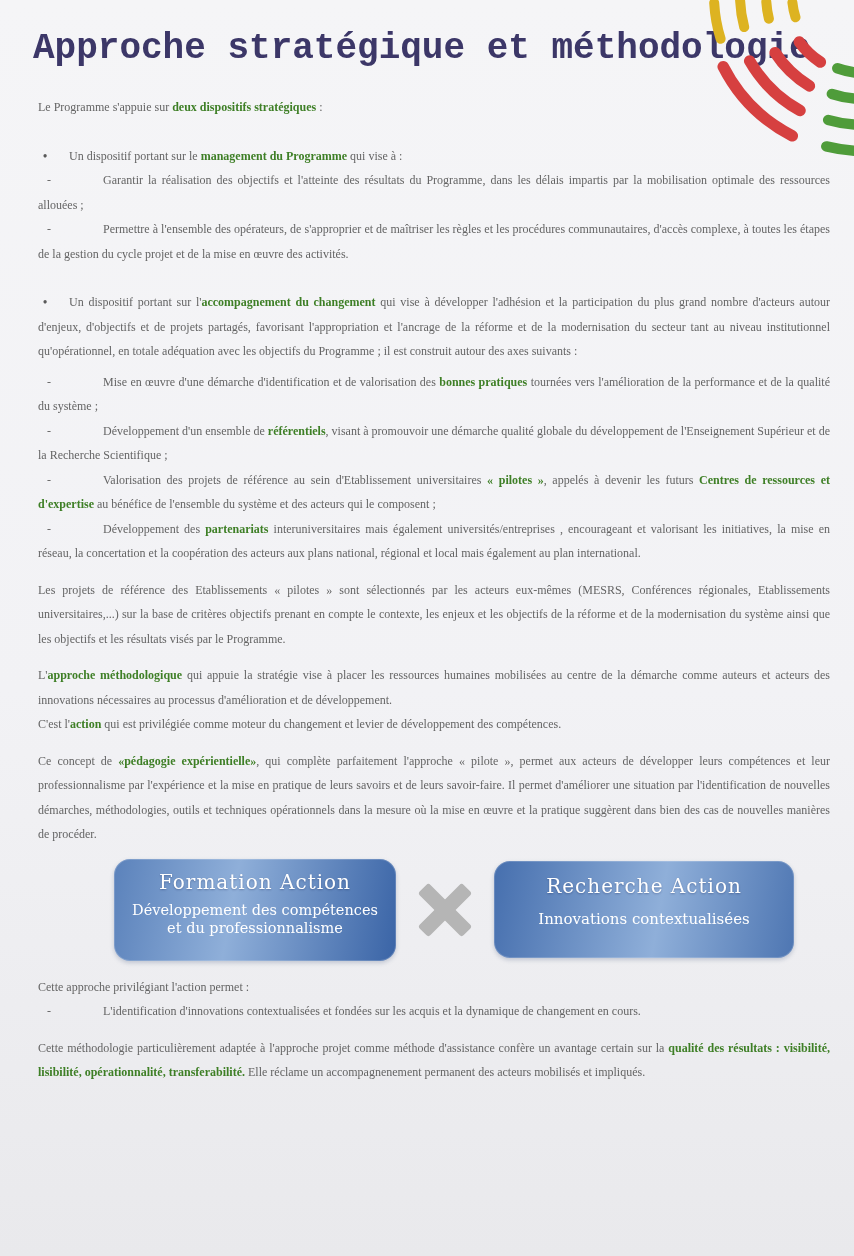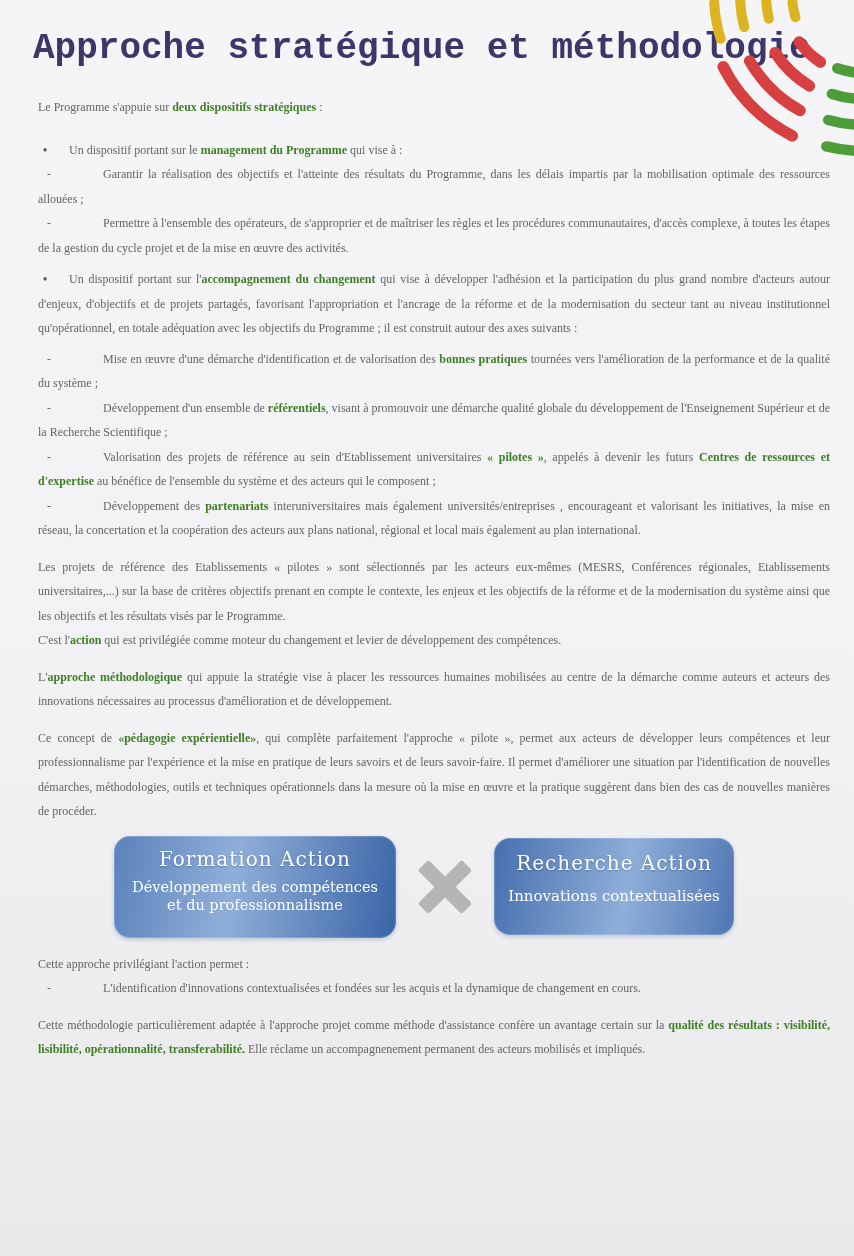--- a/index.html
+++ b/index.html
@@ -4,35 +4,35 @@
 <style>
   html,body{margin:0;padding:0;background:#d8d8db;}
   .page{position:relative;width:854px;height:1256px;overflow:hidden;
         background:linear-gradient(180deg,#f5f5f7 0%,#f2f2f5 55%,#e9e9ec 100%);
         font-family:"Liberation Serif",serif;color:var(--text-gray,#646464);}
   .content{padding:0 24px 0 38px;}
   h1{margin:28px 0 0 -5px;font-size:36px;font-weight:bold;
      color:var(--title-color,#3c3768);font-family:Liberation Mono, monospace;}
   .para{margin:0;font-size:12px;line-height:24.5px;text-align:justify;}
   .mt-intro{margin-top:26px}
-  .mt-group{margin-top:18px}
-  .mt-b2{margin-top:7px}
+  .mt-group{margin-top:24px}
+  .mt-b2{margin-top:24px}
   .mt-axes{margin-top:6px}
   .mt-para{margin-top:12px}
   .marker{display:inline-block}
   .bm{width:26px;padding-left:5px;color:#5a5a5a;font-weight:bold}
   .dm{width:56px;padding-left:9px}
   .g{color:var(--accent-green,#3e7f26);font-weight:bold}
 
   .boxes{display:flex;align-items:center;margin-top:10px;height:106px}
   .abox{color:#fff;text-align:center;border-radius:16px;flex:none;
         box-shadow:0 2px 4px rgba(60,80,120,.25), inset 0 0 0 1px rgba(255,255,255,.18);}
   .box1{width:282px;height:102px;margin-left:76px;
         background:linear-gradient(100deg,var(--box-blue-mid,#5b82bb) 0%,var(--box-blue-light,#8fafd9) 42%,var(--box-blue-dark,#3a64a6) 100%);}
-  .box2{width:240px;height:97px;
+  .box2{width:300px;height:97px;
         background:linear-gradient(100deg,#466fae 0%,var(--box-blue-light,#8fafd9) 55%,#4e76b2 100%);}
   .abox-title{font-family:"DejaVu Serif",serif;font-size:20px;margin-top:11px;
         letter-spacing:1px;text-shadow:0 1px 2px rgba(10,20,70,.3);}
   .box2 .abox-title{margin-top:13px}
   .abox-sub{font-family:"DejaVu Serif",serif;font-size:14.5px;margin-top:7px;line-height:18px;}
   .box2 .abox-sub{margin-top:12px;font-size:15px}
 
   .cross{position:relative;width:58px;height:58px;margin:0 20px;flex:none}
   .cross::before,.cross::after{content:"";position:absolute;left:50%;top:50%;
         width:62px;height:15px;border-radius:3px;background:var(--cross-gray,#b5b5b5);}
@@ -77,22 +77,22 @@
 
     <p class="para mt-b2"><span class="marker bm">•</span><span><span>Un dispositif portant sur l'</span><span class="g">accompagnement du changement</span><span> qui vise à développer l'adhésion et la participation du plus grand nombre d'acteurs autour d'enjeux, d'objectifs et de projets partagés, favorisant l'appropriation et l'ancrage de la réforme et de la modernisation du secteur tant au niveau institutionnel qu'opérationnel, en totale adéquation avec les objectifs du Programme ; il est construit autour des axes suivants :</span></span></p>
 
     <p class="para mt-axes"><span class="marker dm">-</span><span><span>Mise en œuvre d'une démarche d'identification et de valorisation des </span><span class="g">bonnes pratiques</span><span> tournées vers l'amélioration de la performance et de la qualité du système ;</span></span></p>
     <p class="para"><span class="marker dm">-</span><span><span>Développement d'un ensemble de </span><span class="g">référentiels</span><span>, visant à promouvoir une démarche qualité globale du développement de l'Enseignement Supérieur et de la Recherche Scientifique ;</span></span></p>
     <p class="para"><span class="marker dm">-</span><span><span>Valorisation des projets de référence au sein d'Etablissement universitaires </span><span class="g">« pilotes »</span><span>, appelés à devenir les futurs </span><span class="g">Centres de ressources et d'expertise</span><span> au bénéfice de l'ensemble du système et des acteurs qui le composent ;</span></span></p>
     <p class="para"><span class="marker dm">-</span><span><span>Développement des </span><span class="g">partenariats</span><span> interuniversitaires mais également universités/entreprises , encourageant et valorisant les initiatives, la mise en réseau, la concertation et la coopération des acteurs aux plans national, régional et local mais également au plan international.</span></span></p>
 
     <p class="para mt-para"><span>Les projets de référence des Etablissements « pilotes » sont sélectionnés par les acteurs eux-mêmes (MESRS, Conférences régionales, Etablissements universitaires,...) sur la base de critères objectifs prenant en compte le contexte, les enjeux et les objectifs de la réforme et de la modernisation du système ainsi que les objectifs et les résultats visés par le Programme.</span></p>
 
+    <p class="para mt-para"><span>L'</span><span class="g">approche méthodologique</span><span> qui appuie la stratégie vise à placer les ressources humaines mobilisées au centre de la démarche comme auteurs et acteurs des innovations nécessaires au processus d'amélioration et de développement.</span></p>
     <p class="para"><span>C'est l'</span><span class="g">action</span><span> qui est privilégiée comme moteur du changement et levier de développement des compétences.</span></p>
-    <p class="para mt-para"><span>L'</span><span class="g">approche méthodologique</span><span> qui appuie la stratégie vise à placer les ressources humaines mobilisées au centre de la démarche comme auteurs et acteurs des innovations nécessaires au processus d'amélioration et de développement.</span></p>
 
     <p class="para mt-para"><span>Ce concept de </span><span class="g">«pédagogie expérientielle»</span><span>, qui complète parfaitement l'approche « pilote », permet aux acteurs de développer leurs compétences et leur professionnalisme par l'expérience et la mise en pratique de leurs savoirs et de leurs savoir-faire. Il permet d'améliorer une situation par l'identification de nouvelles démarches, méthodologies, outils  et techniques opérationnels dans la mesure où la mise en œuvre et la pratique suggèrent dans bien des cas de nouvelles manières de procéder.</span></p>
 
     <div class="boxes">
       <div class="abox box1">
         <div class="abox-title">Formation Action</div>
         <div class="abox-sub"><span>Développement des compétences</span><br><span>et du professionnalisme</span></div>
       </div>
       <div class="cross"></div>
       <div class="abox box2">

